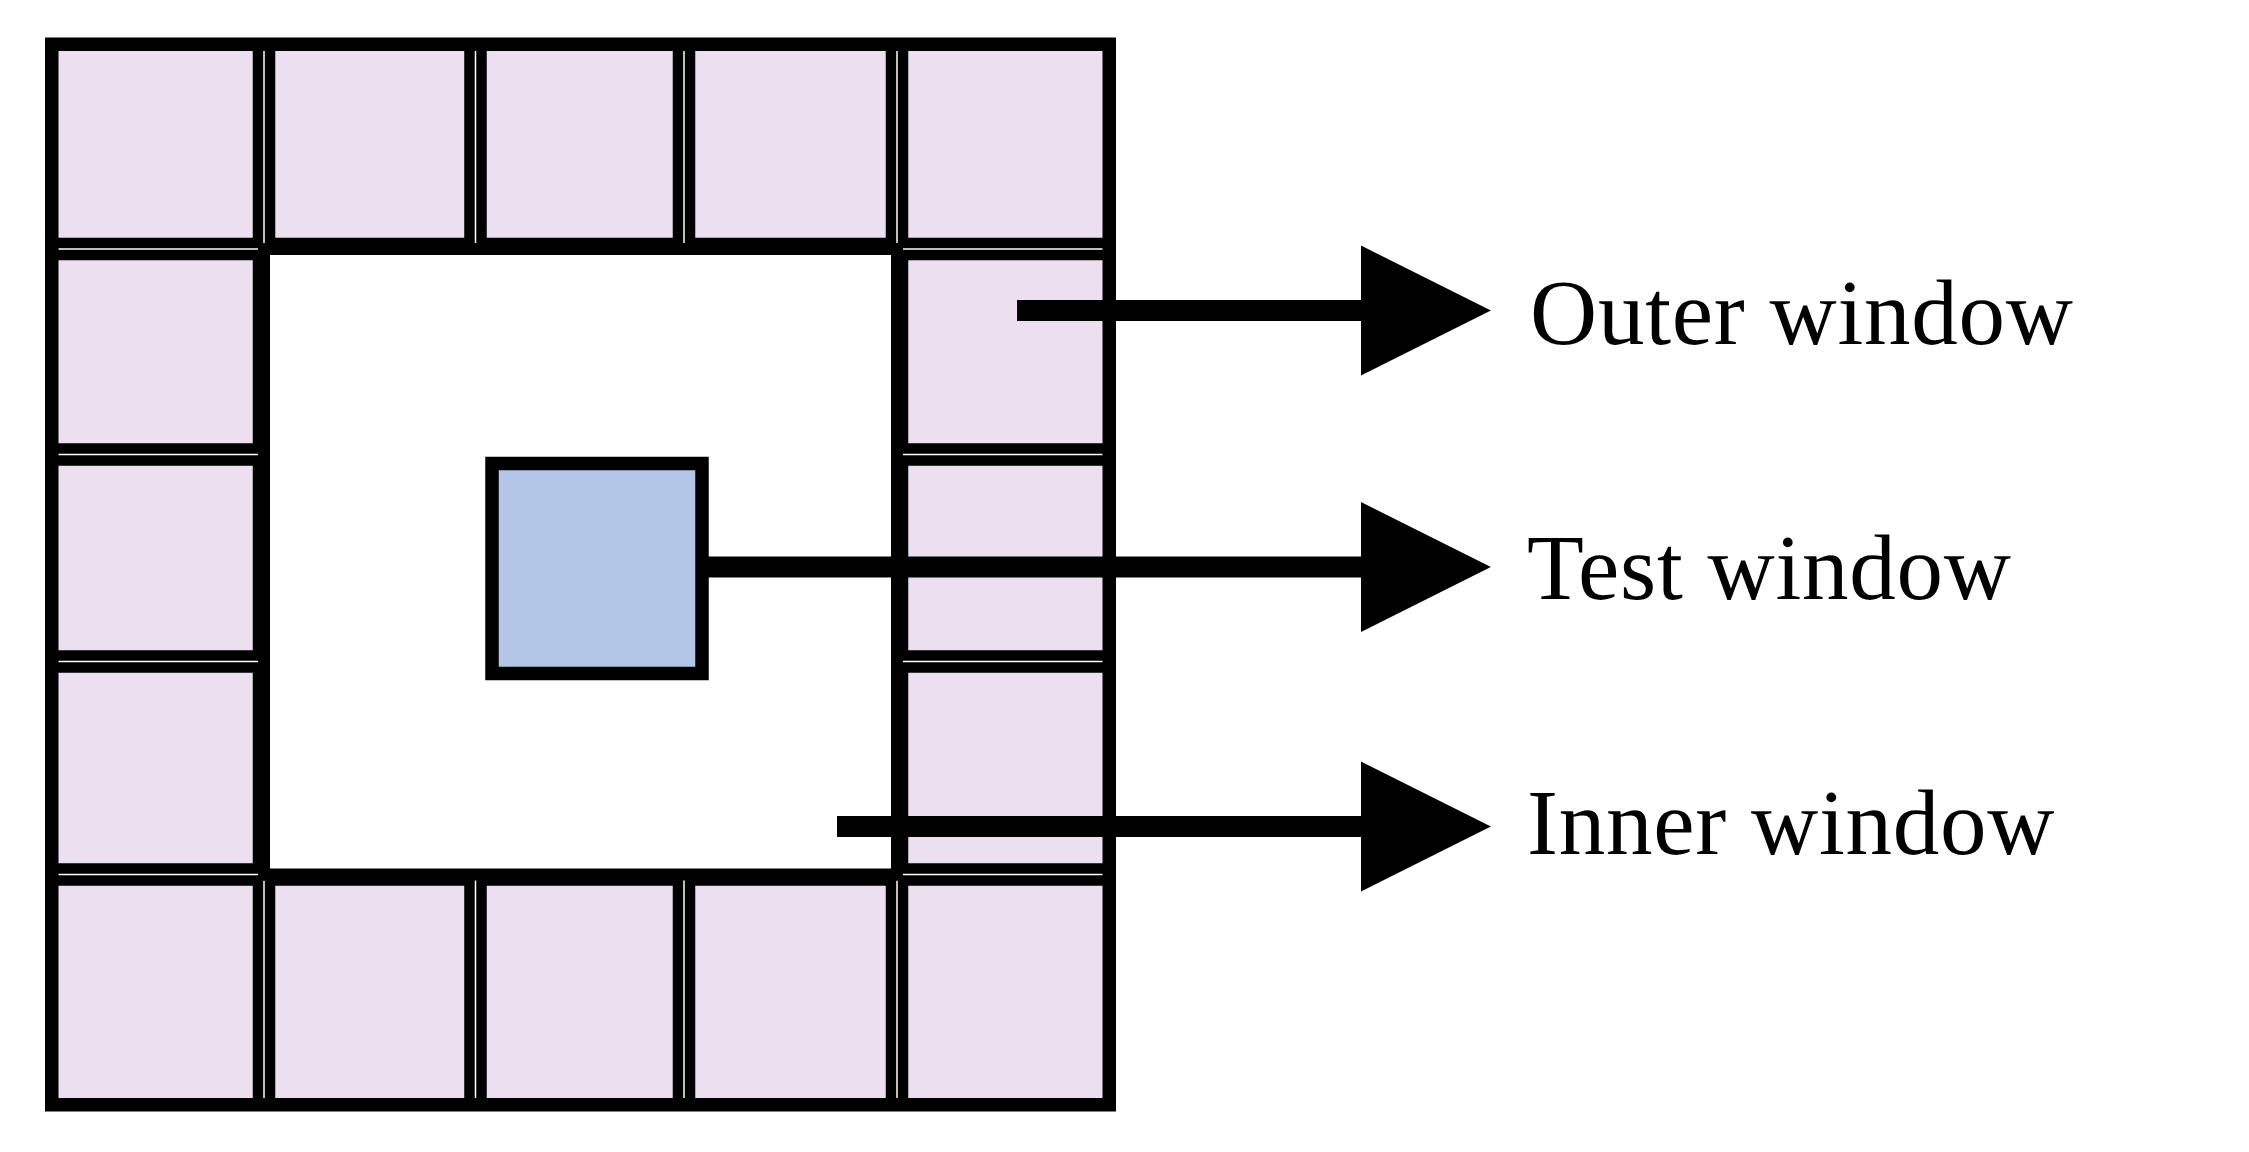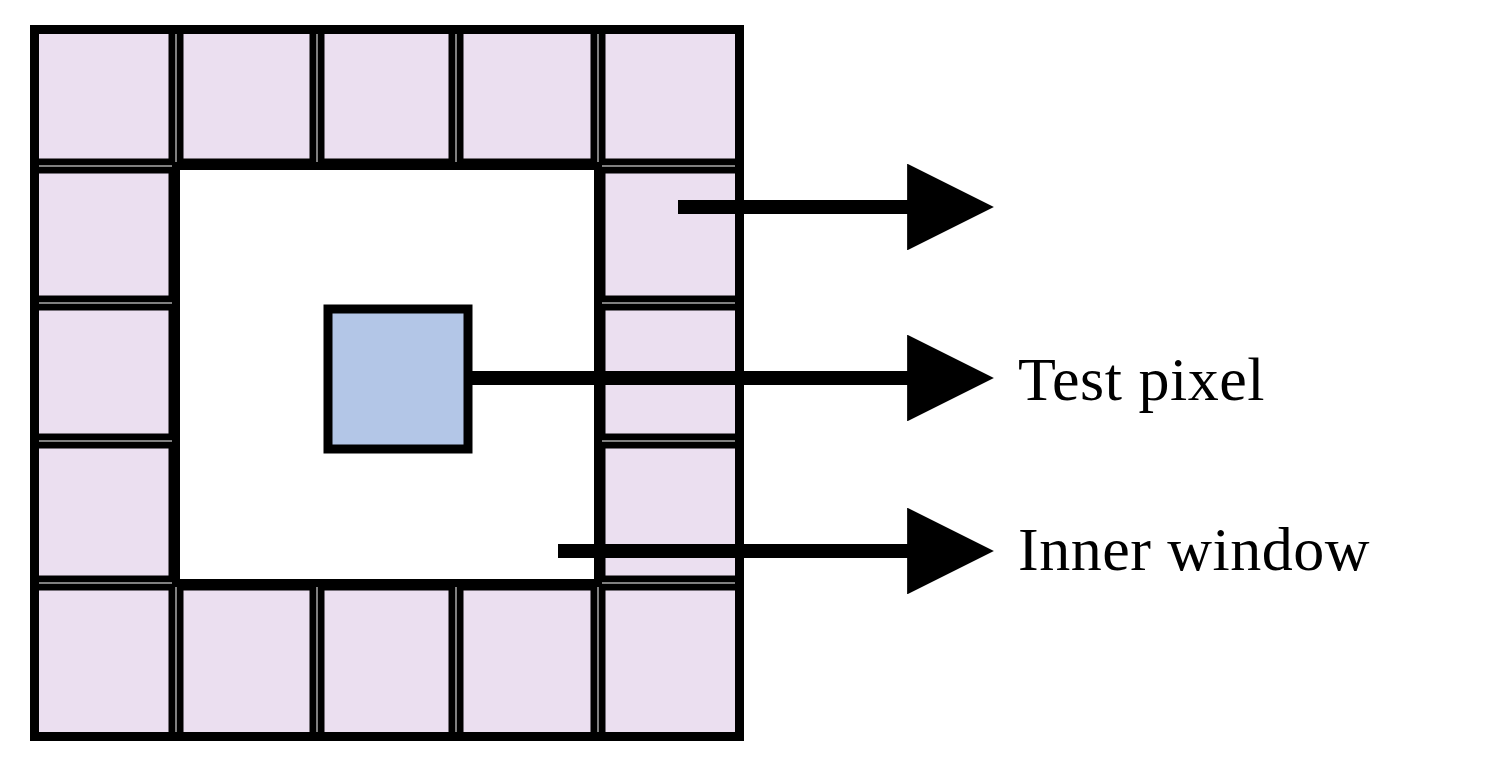--- a/index.html
+++ b/index.html
@@ -90,18 +90,19 @@
       </marker>
     </defs>
 
     <g>
       <line x1="678" y1="207" x2="912" y2="207" stroke="#000000" stroke-width="14" marker-end="url(#arrowhead)"></line>
       <line x1="466" y1="378" x2="912" y2="378" stroke="#000000" stroke-width="14" marker-end="url(#arrowhead)"></line>
       <line x1="558" y1="551" x2="912" y2="551" stroke="#000000" stroke-width="14" marker-end="url(#arrowhead)"></line>
     </g>
   </svg>
 
+  <div class="label-text" id="label-outer-window">Outer window</div>
 
-  <div class="label-text" id="label-test-pixel">Test pixel</div>
+  <div class="label-text" id="label-test-pixel">Test window</div>
 
   <div class="label-text" id="label-inner-window">Inner window</div>
 
 </div>
 
 </body></html>

